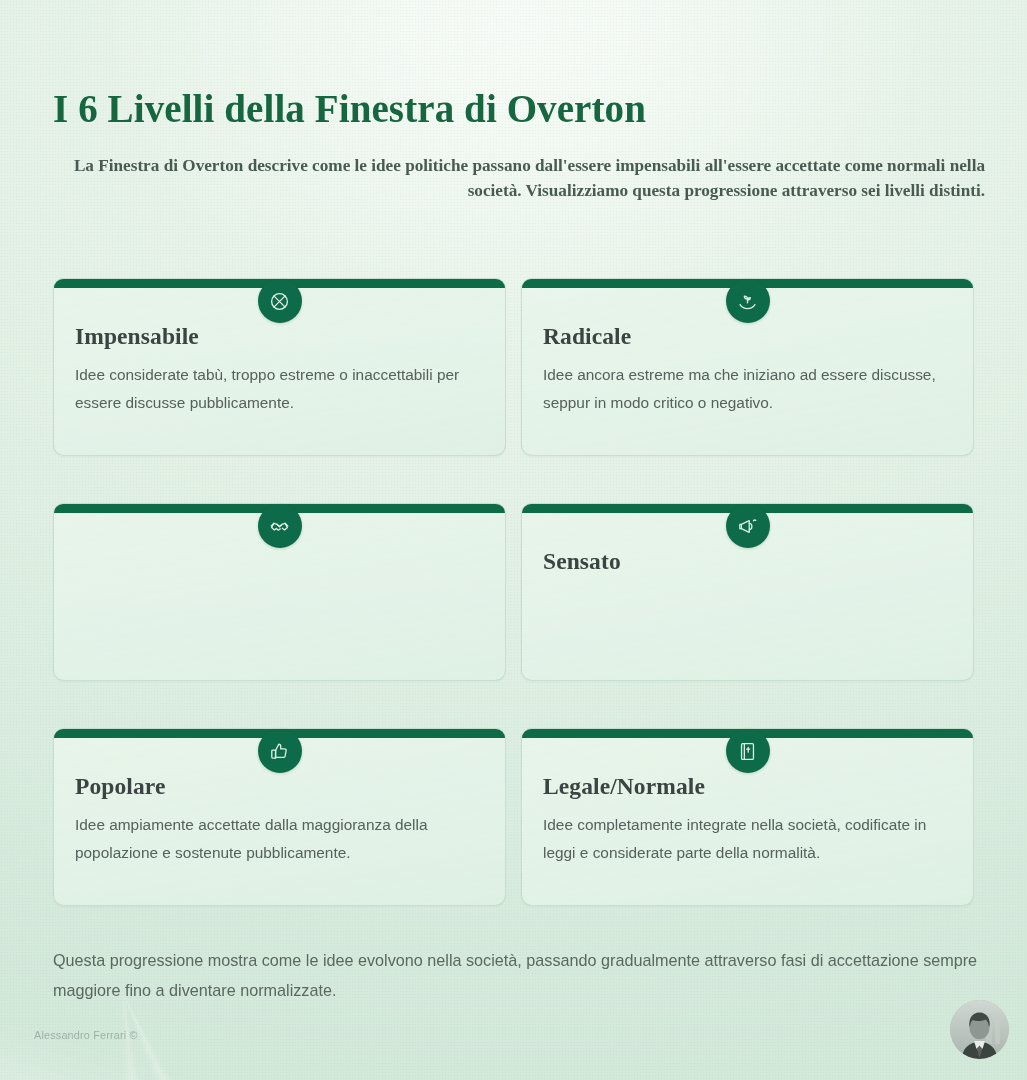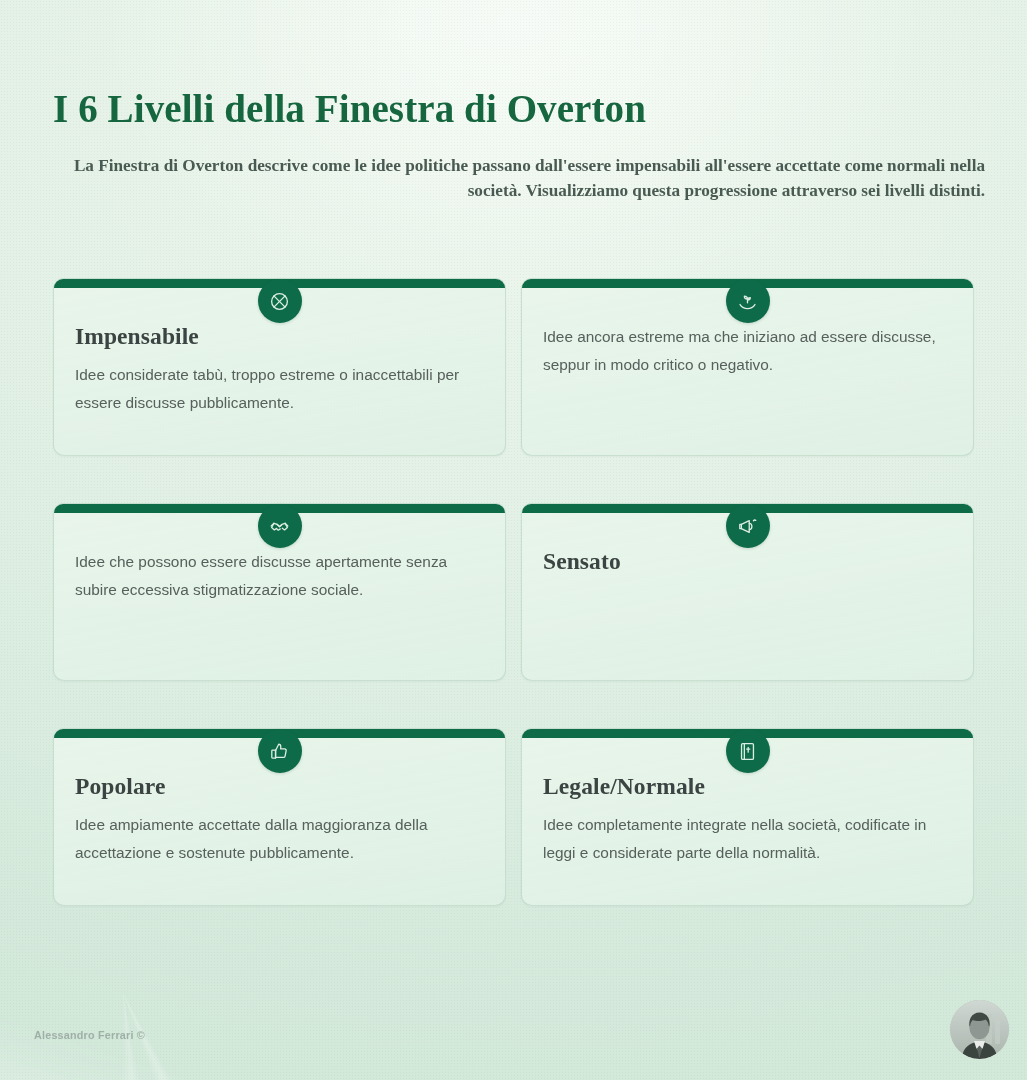--- a/index.html
+++ b/index.html
@@ -197,21 +197,20 @@
 
   
   #credit {
     position: absolute;
     left: 34px;
     top: 1029px;
     font-family: "Liberation Sans", sans-serif;
     font-size: 10.8px;
     color: #9fb0a6;
     letter-spacing: 0.2px;
-    font-weight: bold;
   }
   #avatar {
     position: absolute;
     left: 950px;
     top: 1000px;
     width: 59px;
     height: 59px;
     border-radius: 50%;
     overflow: hidden;
     background: #b9c3bd;
@@ -255,38 +254,38 @@
       <div class="card">
         <div class="card-accent"></div>
         <div class="card-badge">
           <svg viewBox="0 0 24 24" fill="none" stroke="#dceee3" stroke-width="1.5" stroke-linecap="round" stroke-linejoin="round">
             <path d="M3.5 15.5c2.2 3.2 5.1 4.6 8.5 4.6s6.3-1.4 8.5-4.6"></path>
             <path d="M12 13.5V8.5"></path>
             <path d="M12 9.2c-2.2 0-3.6-1.3-3.6-3.3 2.2 0 3.6 1.3 3.6 3.3z"></path>
             <path d="M12 10.4c1.9 0 3.2-1.2 3.2-2.9-1.9 0-3.2 1.2-3.2 2.9z"></path>
           </svg>
         </div>
+        <h2 class="card-title">Radicale</h2>
         <p class="card-desc">Idee ancora estreme ma che iniziano ad essere discusse, seppur in modo critico o negativo.</p>
       </div>
     </div>
 
     <div class="card-wrap">
       <div class="card">
         <div class="card-accent"></div>
         <div class="card-badge">
           <svg viewBox="0 0 24 24" fill="none" stroke="#dceee3" stroke-width="1.5" stroke-linecap="round" stroke-linejoin="round">
             <path d="M2.5 11.5l3.2-3.2 3.4 1.2 2.9 2.6"></path>
             <path d="M21.5 11.5l-3.2-3.2-3.4 1.2-2.4 2.1"></path>
             <path d="M9.1 9.5l2.9 2.8 2.4-2.1"></path>
             <path d="M5.7 8.3L3 13.2l3.2 2.7 2.3-1.6"></path>
             <path d="M18.3 8.3L21 13.2l-3.2 2.7-2.6-1.9"></path>
             <path d="M8.5 14.3l2.1 1.9 2.3-1.5"></path>
           </svg>
         </div>
-        <p class="card-desc">Idee che possono essere discusse apertamente senza subire eccessiva stigmatizzazione sociale.</p>
       </div>
     </div>
 
     <div class="card-wrap">
       <div class="card">
         <div class="card-accent"></div>
         <div class="card-badge">
           <svg viewBox="0 0 24 24" fill="none" stroke="#dceee3" stroke-width="1.5" stroke-linecap="round" stroke-linejoin="round">
             <path d="M5 9.5v5l9 4.2V5.3L5 9.5z"></path>
             <path d="M5 9.5H3.2v5H5"></path>
@@ -302,21 +301,21 @@
       <div class="card">
         <div class="card-accent"></div>
         <div class="card-badge">
           <svg viewBox="0 0 24 24" fill="none" stroke="#dceee3" stroke-width="1.5" stroke-linecap="round" stroke-linejoin="round">
             <path d="M7.5 10.5v9"></path>
             <path d="M4 10.5h3.5v9H4a.8.8 0 0 1-.8-.8v-7.4a.8.8 0 0 1 .8-.8z"></path>
             <path d="M7.5 10.8l3.6-7.1c1.3 0 2.3 1 2.3 2.3v3.1h4.5c1.1 0 1.9 1 1.7 2l-1.2 6.1c-.2.9-1 1.6-1.9 1.6H7.5"></path>
           </svg>
         </div>
         <h2 class="card-title">Popolare</h2>
-        <p class="card-desc">Idee ampiamente accettate dalla maggioranza della accettazione e sostenute pubblicamente.</p>
+        <p class="card-desc">Idee ampiamente accettate dalla maggioranza della popolazione e sostenute pubblicamente.</p>
       </div>
     </div>
 
     <div class="card-wrap">
       <div class="card">
         <div class="card-accent"></div>
         <div class="card-badge">
           <svg viewBox="0 0 24 24" fill="none" stroke="#dceee3" stroke-width="1.5" stroke-linecap="round" stroke-linejoin="round">
             <rect x="5.2" y="3" width="13.6" height="18" rx="1.4"></rect>
             <path d="M8.4 21v-18"></path>
@@ -324,20 +323,21 @@
             <path d="M11 9.2h3.6"></path>
           </svg>
         </div>
         <h2 class="card-title">Legale/Normale</h2>
         <p class="card-desc">Idee completamente integrate nella società, codificate in leggi e considerate parte della normalità.</p>
       </div>
     </div>
 
   </div>
 
+  <p id="footer-note">Questa progressione mostra come le idee evolvono nella società, passando gradualmente attraverso fasi di accettazione sempre maggiore fino a diventare normalizzate.</p>
 
   <div id="credit">Alessandro Ferrari ©</div>
 
   <div id="avatar">
     <svg viewBox="0 0 59 59" aria-hidden="true">
       <defs>
         <clipPath id="avclip">
             <circle cx="29.5" cy="29.5" r="29.5"></circle>
           </clipPath>
         <linearGradient id="avbg" x1="0" y1="0" x2="0" y2="1">

